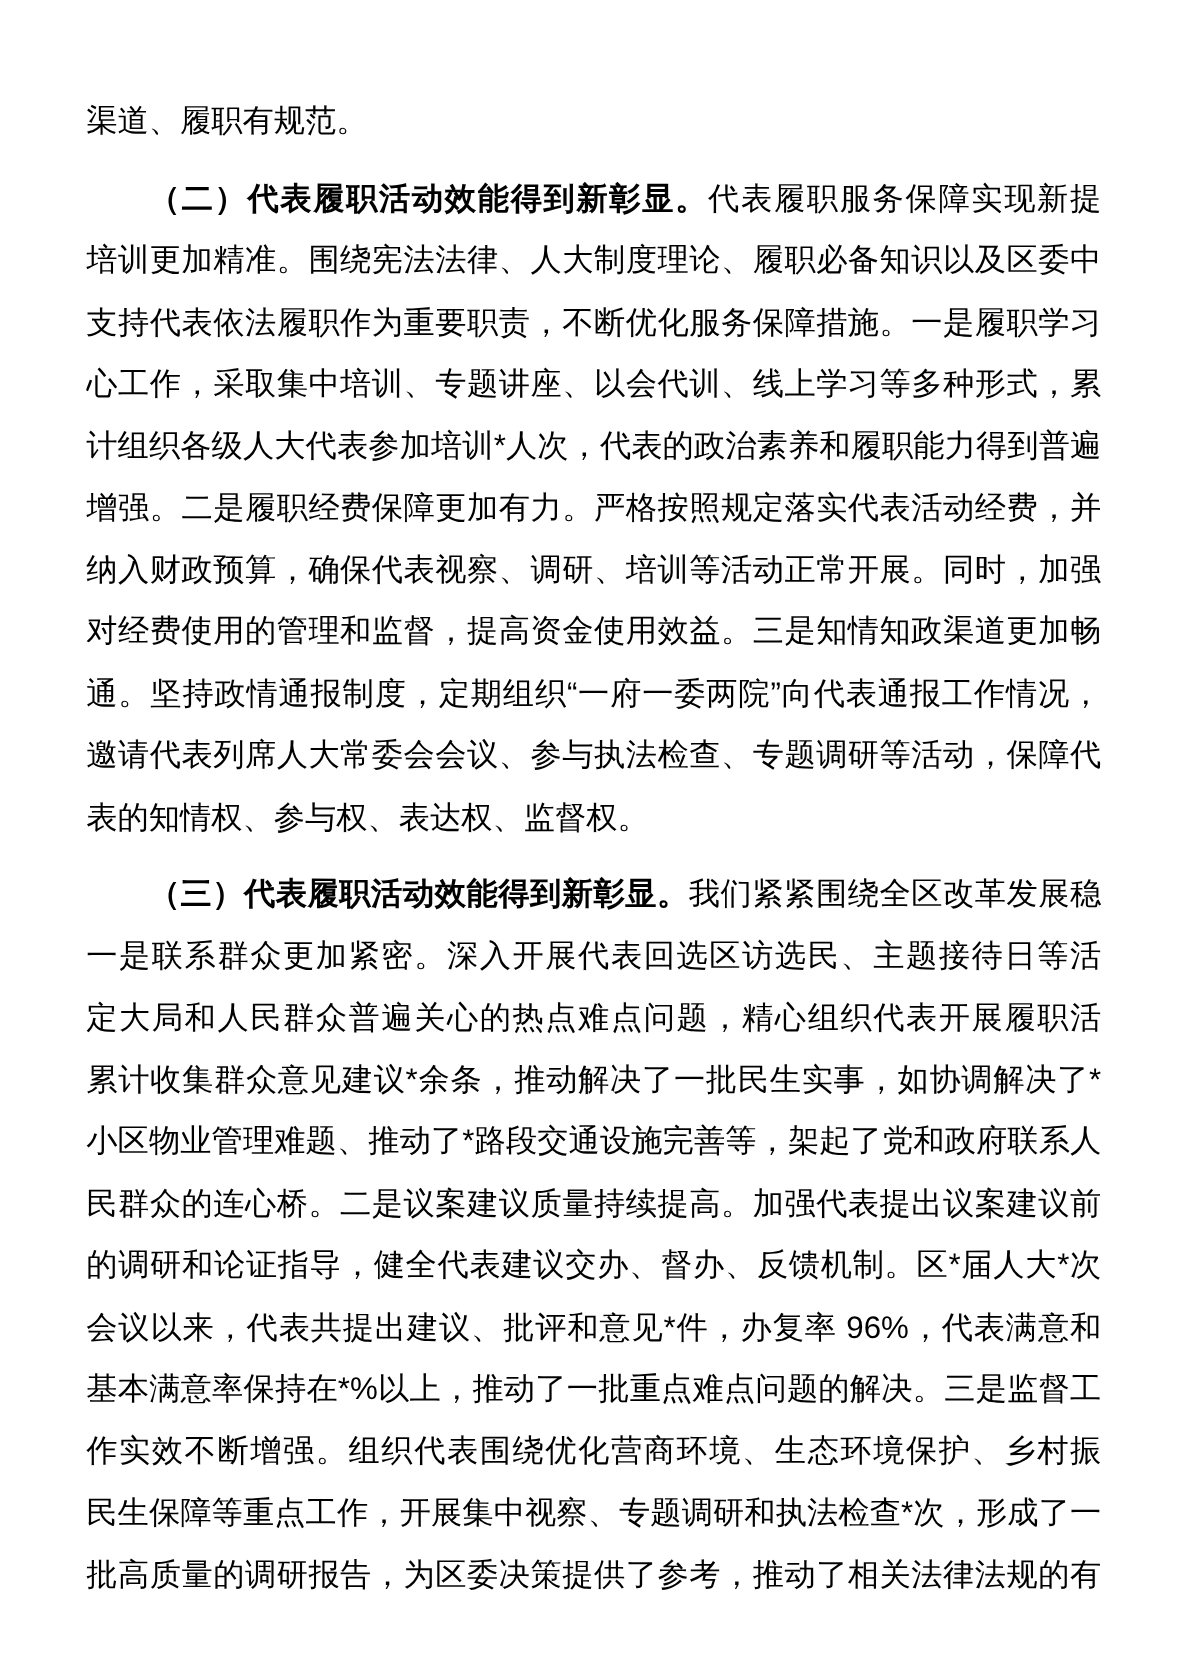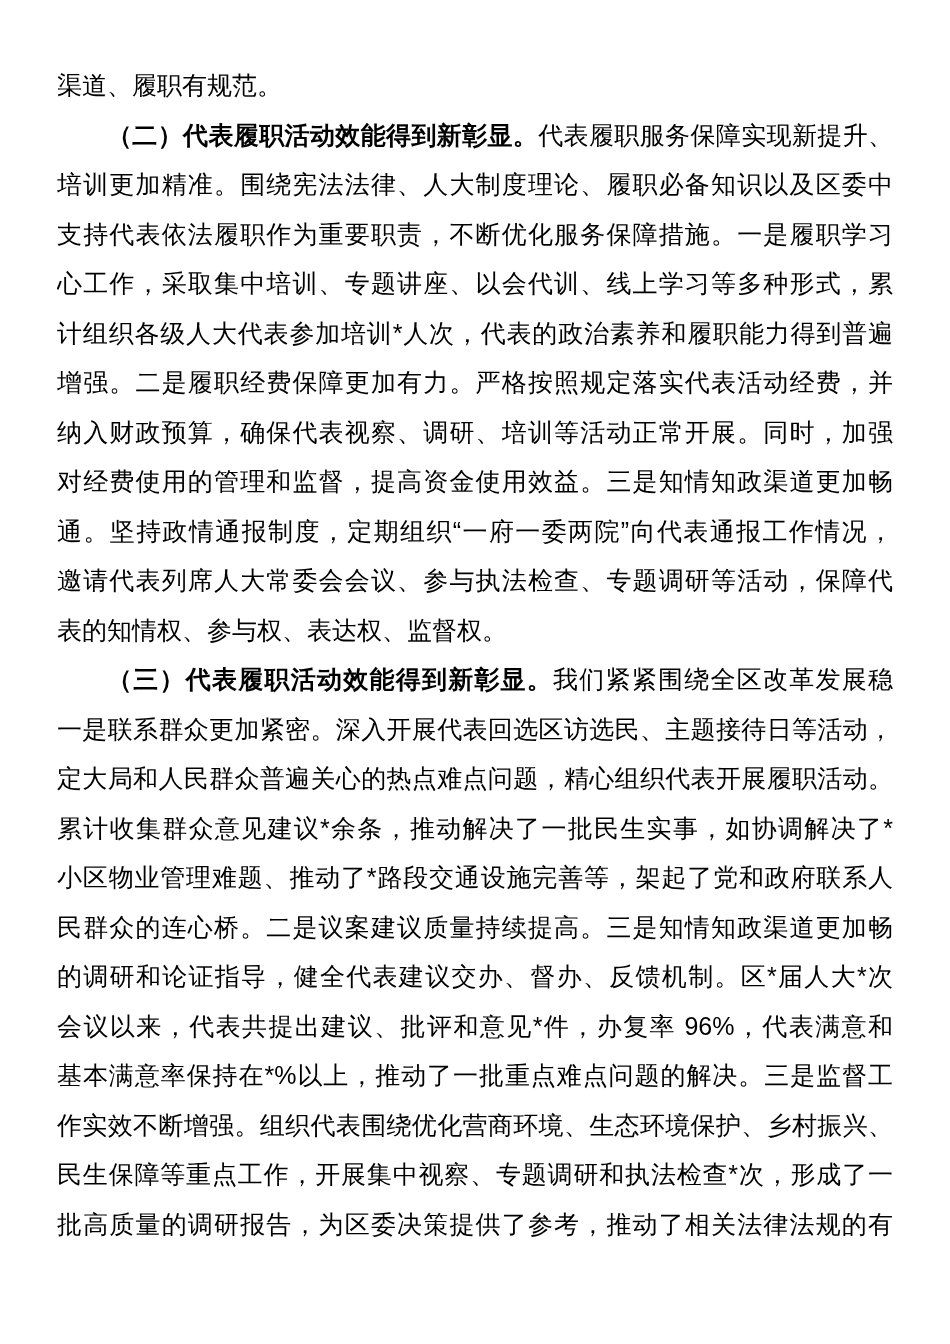--- a/index.html
+++ b/index.html
@@ -16,21 +16,21 @@
     font-family: "Liberation Sans", sans-serif;
     color: #000000;
   }
   .text-block {
     position: absolute;
     left: 57px;
     top: 61px;
     width: 836px;
   }
   .paragraph {
-    margin: 0;
+    margin: 12px;
     padding: 0;
   }
   .line {
     font-size: 25px;
     line-height: 49.5px;
     height: 49.5px;
     overflow: hidden;
     text-align: left;
     color: #000000;
     white-space: normal;
@@ -69,21 +69,21 @@
         <div class="line justify"><span class="seg">通。坚持政情通报制度，定期组织“一府一委两院”向代表通报工作情况，</span></div>
         <div class="line justify"><span class="seg">邀请代表列席人大常委会会议、参与执法检查、专题调研等活动，保障代</span></div>
         <div class="line"><span class="seg">表的知情权、参与权、表达权、监督权。</span></div>
       </div>
       <div class="paragraph">
         <div class="line justify indent"><span class="seg bold">（三）代表履职活动效能得到新彰显。</span><span class="seg">我们紧紧围绕全区改革发展稳</span></div>
         <div class="line justify"><span class="seg">一是联系群众更加紧密。深入开展代表回选区访选民、主题接待日等活动，</span></div>
         <div class="line justify"><span class="seg">定大局和人民群众普遍关心的热点难点问题，精心组织代表开展履职活动。</span></div>
         <div class="line justify"><span class="seg">累计收集群众意见建议*余条，推动解决了一批民生实事，如协调解决了*</span></div>
         <div class="line justify"><span class="seg">小区物业管理难题、推动了*路段交通设施完善等，架起了党和政府联系人</span></div>
-        <div class="line justify"><span class="seg">民群众的连心桥。二是议案建议质量持续提高。三是知情知政渠道更加畅</span></div>
+        <div class="line justify"><span class="seg">民群众的连心桥。二是议案建议质量持续提高。加强代表提出议案建议前</span></div>
         <div class="line justify"><span class="seg">的调研和论证指导，健全代表建议交办、督办、反馈机制。区*届人大*次</span></div>
         <div class="line justify"><span class="seg">会议以来，代表共提出建议、批评和意见*件，办复率 96%，代表满意和</span></div>
         <div class="line justify"><span class="seg">基本满意率保持在*%以上，推动了一批重点难点问题的解决。三是监督工</span></div>
         <div class="line justify"><span class="seg">作实效不断增强。组织代表围绕优化营商环境、生态环境保护、乡村振兴、</span></div>
         <div class="line justify"><span class="seg">民生保障等重点工作，开展集中视察、专题调研和执法检查*次，形成了一</span></div>
         <div class="line justify"><span class="seg">批高质量的调研报告，为区委决策提供了参考，推动了相关法律法规的有</span></div>
       </div>
     </div>
 </div>
 

